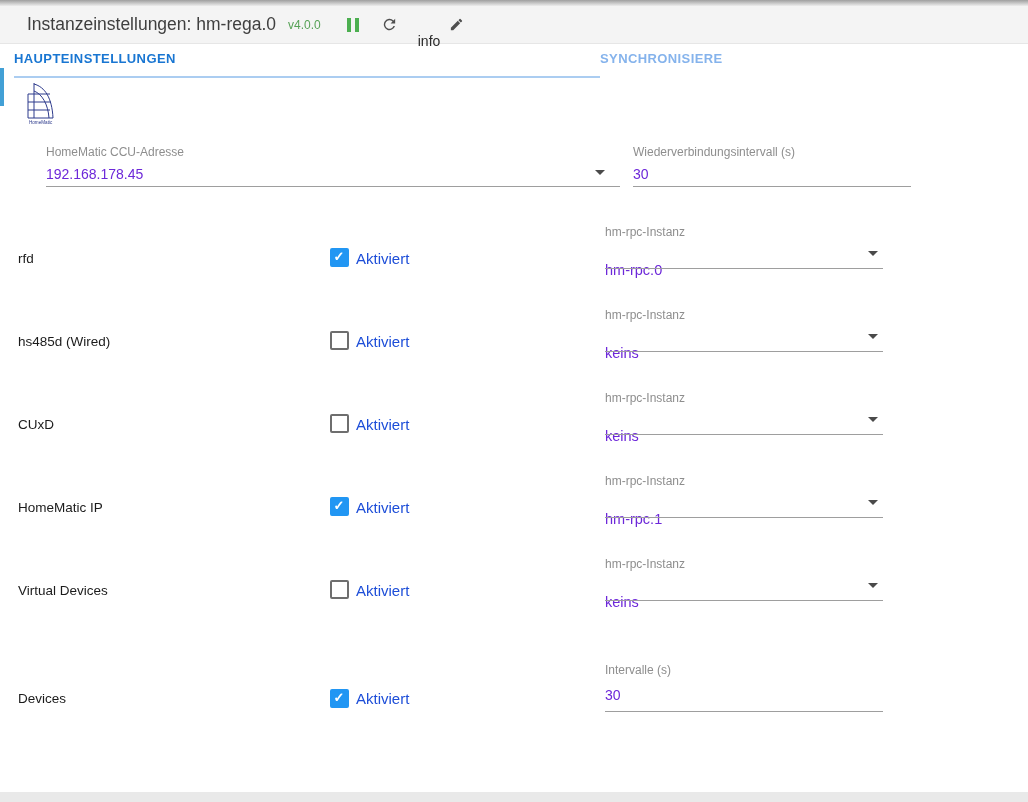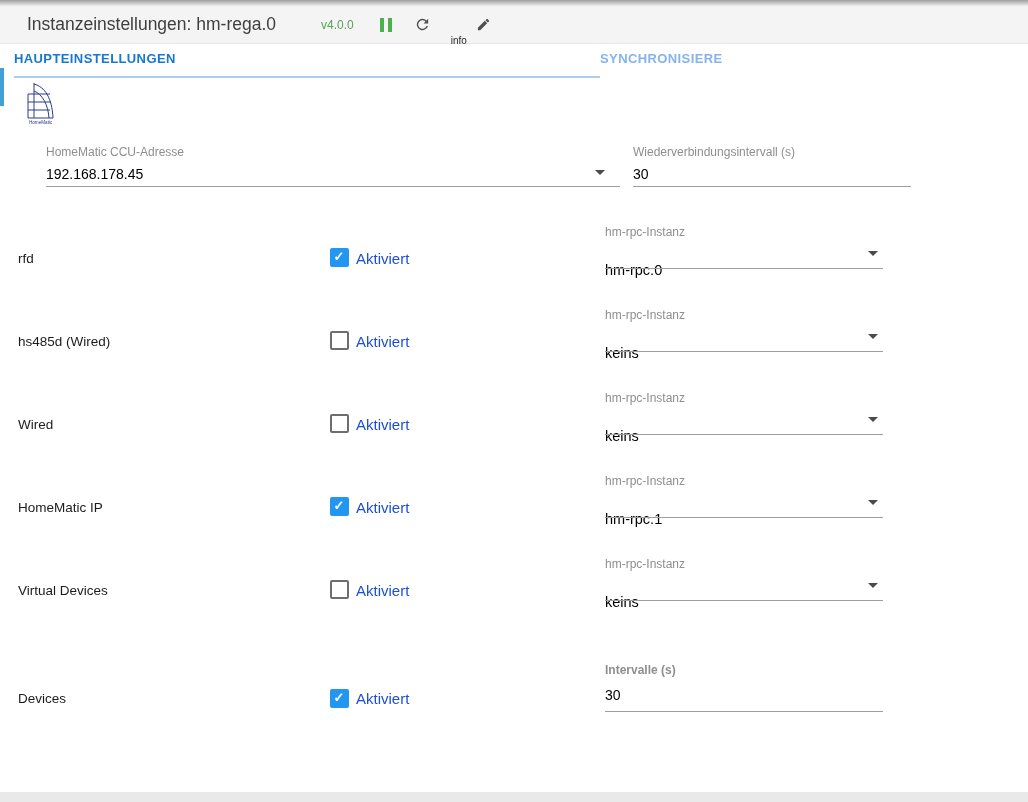--- a/index.html
+++ b/index.html
@@ -9,41 +9,41 @@
     font-family:"Liberation Sans", sans-serif;
     -webkit-font-smoothing:antialiased;
   }
   
   .topshadow{position:absolute;left:0;top:0;width:100%;height:6px;
     background:linear-gradient(#9f9f9f,#ededed);z-index:3;}
   .header{position:absolute;left:0;top:0;width:100%;height:44px;
     background:#f4f4f4;border-bottom:1px solid #e6e6e6;
     display:flex;align-items:center;box-sizing:border-box;padding:6px 0 0 27px;z-index:2;}
   .hdr-title{font-size:17.5px;color:#3f3f3f;}
-  .hdr-version{margin-left:45px;font-size:12px;color:var(--green);}
+  .hdr-version{margin-left:12px;font-size:12px;color:var(--green);}
   .pause-btn{margin-left:26px;display:inline-flex;gap:4px;cursor:pointer;}
   .pause-btn i{display:block;width:4px;height:14px;background:var(--pause-green);}
   .refresh-btn{margin-left:22px;width:17px;height:17px;cursor:pointer;}
-  .info-link{margin-left:20px;font-size:10px;color:#2b2b2b;cursor:pointer;margin-top:32px;}
+  .info-link{margin-left:20px;font-size:14px;color:#2b2b2b;cursor:pointer;margin-top:32px;}
   .edit-btn{margin-left:9px;width:15px;height:15px;cursor:pointer;}
   
   .tabs{position:absolute;left:0;top:44px;width:100%;height:34px;background:#fff;}
   .tab{position:absolute;top:0;height:32px;line-height:30px;text-align:left;
     font-size:13px;font-weight:bold;letter-spacing:.4px;text-transform:uppercase;cursor:pointer;}
   .tab.active{left:14px;width:586px;color:var(--tab-active);}
   .tab.inactive{left:600px;width:586px;color:var(--tab-inactive);}
   .tab-indicator{position:absolute;left:14px;top:32px;width:586px;height:2px;
     background:var(--tab-indicator);}
   .leftbar{position:absolute;left:0;top:68px;width:4px;height:38px;
     background:var(--leftbar-blue);z-index:4;cursor:pointer;}
   
   .logo{position:absolute;left:24px;top:82px;width:36px;height:44px;}
   
   .f-label{position:absolute;font-size:12px;color:#8e8e8e;white-space:nowrap;}
-  .f-value{position:absolute;font-size:14px;color:#000000;white-space:nowrap;}
+  .f-value{position:absolute;font-size:14px;color:#6d28d9;white-space:nowrap;}
   .u-line{position:absolute;height:1px;background:#9e9e9e;}
   .caret{position:absolute;width:0;height:0;border-left:5px solid transparent;
     border-right:5px solid transparent;border-top:5px solid #4a4a4a;cursor:pointer;}
   .field{position:absolute;margin-left:28px;}
   
   .checkbox{position:absolute;width:15px;height:15px;border:2px solid #6e6e6e;
     border-radius:2px;background:#fff;cursor:pointer;}
   .checkbox.checked{background:var(--accent-blue);border-color:var(--accent-blue);}
   .checkbox.checked::after{content:"\2713";position:absolute;left:1.5px;top:-1px;
     color:#fff;font-size:13px;font-weight:bold;}
@@ -125,21 +125,21 @@
     <span class="svc-name">hs485d (Wired)</span>
     <span class="checkbox"></span>
     <span class="svc-akt">Aktiviert</span>
     <span class="f-label sel-label">hm-rpc-Instanz</span>
     <span class="f-value sel-value">keins</span>
     <span class="caret"></span>
     <span class="u-line"></span>
   </div>
 
   <div class="svc" style="top:386px;">
-    <span class="svc-name">Wired</span>
+    <span class="svc-name">CUxD</span>
     <span class="checkbox"></span>
     <span class="svc-akt">Aktiviert</span>
     <span class="f-label sel-label">hm-rpc-Instanz</span>
     <span class="f-value sel-value">keins</span>
     <span class="caret"></span>
     <span class="u-line"></span>
   </div>
 
   <div class="svc" style="top:469px;">
     <span class="svc-name">HomeMatic IP</span>
@@ -158,18 +158,18 @@
     <span class="f-label sel-label">hm-rpc-Instanz</span>
     <span class="f-value sel-value">keins</span>
     <span class="caret"></span>
     <span class="u-line"></span>
   </div>
 
   <div class="svc" style="top:661px;">
     <span class="svc-name" style="top:30px;">Devices</span>
     <span class="checkbox checked"></span>
     <span class="svc-akt" style="top:29px;">Aktiviert</span>
-    <span class="f-label" style="left:605px;top:2px;font-weight:bold;">Intervalle (s)</span>
+    <span class="f-label" style="left:605px;top:2px;">Intervalle (s)</span>
     <span class="f-value" style="left:605px;top:26px;">30</span>
     <span class="u-line" style="left:605px;top:50px;width:278px;"></span>
   </div>
 
 </div>
 
 </body></html>

